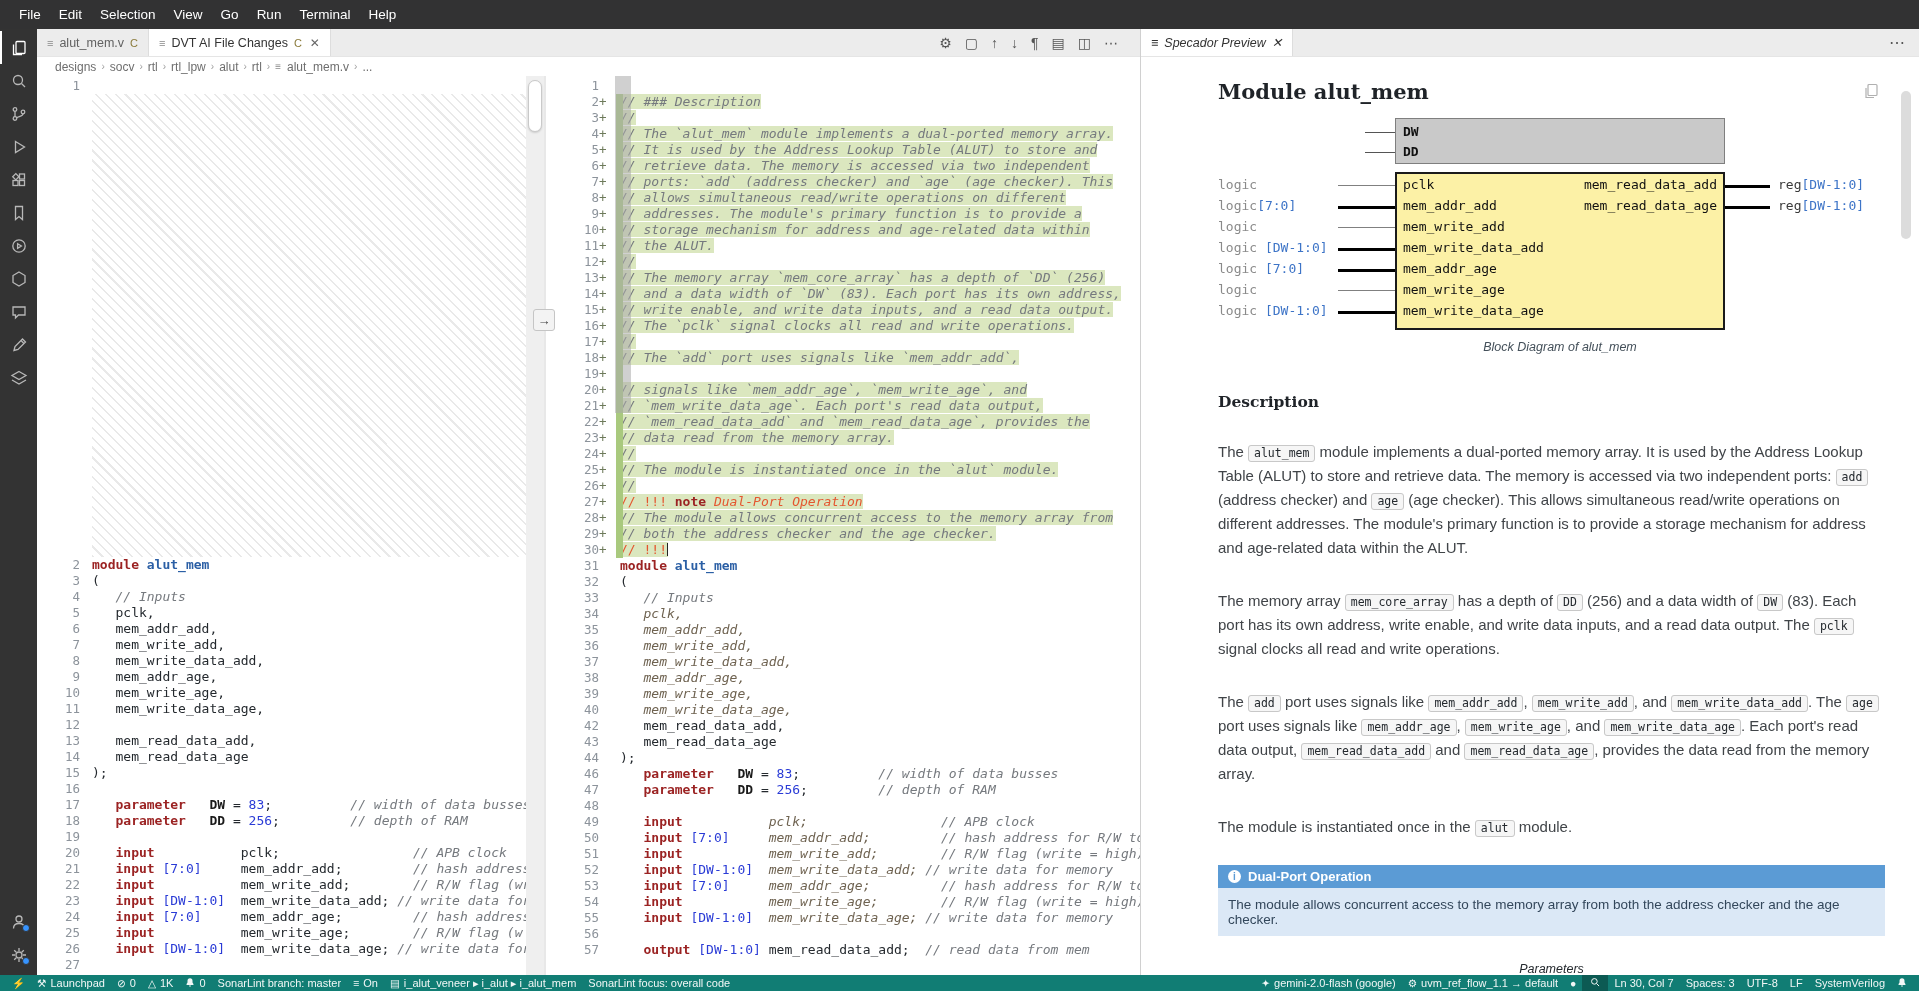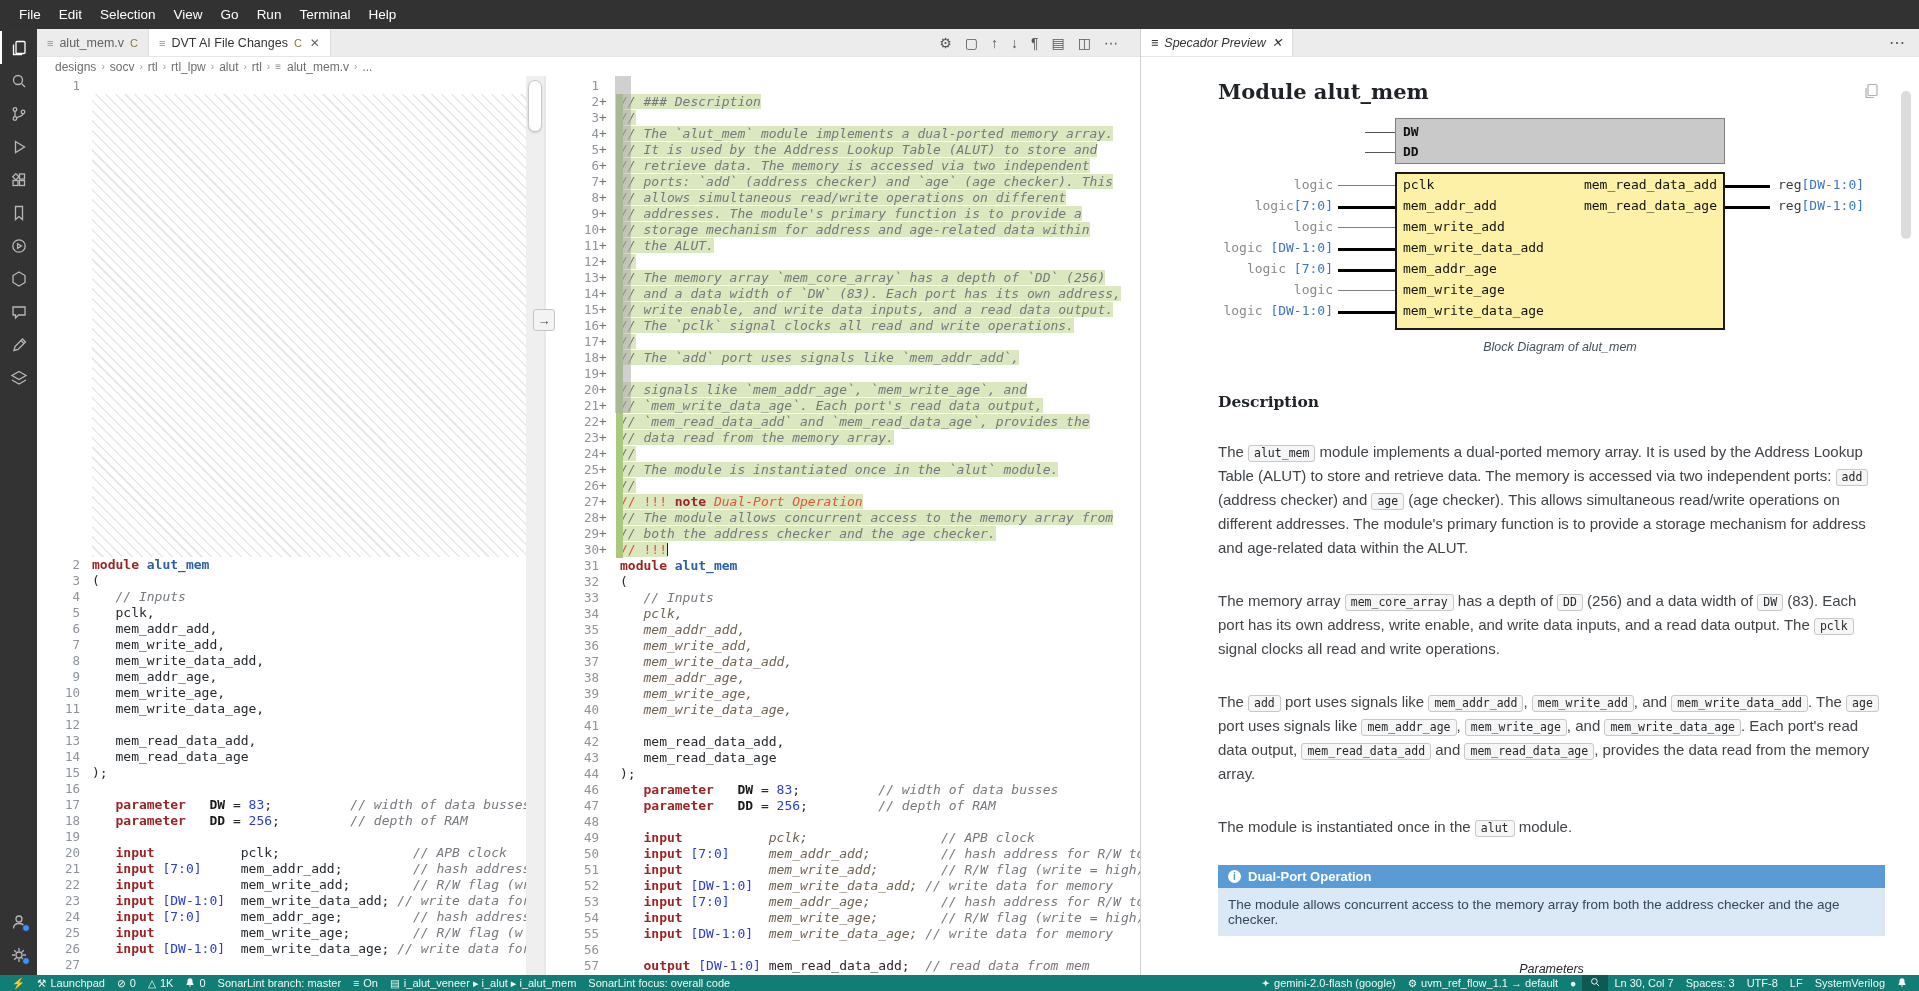--- a/index.html
+++ b/index.html
@@ -104,21 +104,21 @@
           border:1px solid #c8c8c8; border-radius:3px; padding:0px 5px 1px 5px; color:#24292e; white-space:nowrap; }
   #copy-btn { position:absolute; top:26px; right:40px; color:#b0b0b0; cursor:pointer; }
 
   
   #diagram { position:relative; height:248px; margin-top:4px; font-family:"DejaVu Sans Mono", monospace; }
   #param-box { position:absolute; left:177px; top:0; width:330px; height:46px; background:#c9c9c9;
                border:1.5px solid #7f7f7f; }
   .param-lbl { position:absolute; left:8px; font-size:13px; font-weight:bold; color:#111; }
   #ports-box { position:absolute; left:177px; top:54px; width:330px; height:158px; background:#fcf1a6;
                border:2px solid #1a1a1a; }
-  .dg-lbl { position:absolute; left:0; width:115px; text-align:right; font-size:13px; color:#8a8a8a; }
+  .dg-lbl { position:absolute; left:0; width:115px; text-align:left; font-size:13px; color:#8a8a8a; }
   .dg-lbl .br { color:#3d74c7; }
   .stub { position:absolute; background:#808080; }
   .stub.bus { background:#000; }
   .dg-port { position:absolute; left:185px; font-size:13px; color:#111; }
   .dg-out  { position:absolute; left:327px; width:172px; text-align:right; font-size:13px; color:#111; }
   .dg-reg  { position:absolute; left:560px; font-size:13px; color:#3a3a3a; }
   .dg-reg .br { color:#3d74c7; }
   #dg-caption { position:absolute; left:177px; top:222px; width:330px; text-align:center;
                 font-size:12.5px; font-style:italic; color:#44505a; font-family:"Liberation Sans",sans-serif; }
 
@@ -363,21 +363,20 @@
             <div class="cl"><span class="gut"><span class="num">31</span><span class="plus"> </span></span><span class="cnt"><span class="tk-k">module</span><span class="tk-p"> </span><span class="tk-m">alut_mem</span></span></div>
             <div class="cl"><span class="gut"><span class="num">32</span><span class="plus"> </span></span><span class="cnt"><span class="tk-p">(</span></span></div>
             <div class="cl"><span class="gut"><span class="num">33</span><span class="plus"> </span></span><span class="cnt"><span class="tk-p">   </span><span class="tk-c">// Inputs</span></span></div>
             <div class="cl"><span class="gut"><span class="num">34</span><span class="plus"> </span></span><span class="cnt"><span class="tk-p">   </span><span class="tk-pi">pclk,</span></span></div>
             <div class="cl"><span class="gut"><span class="num">35</span><span class="plus"> </span></span><span class="cnt"><span class="tk-p">   </span><span class="tk-pi">mem_addr_add,</span></span></div>
             <div class="cl"><span class="gut"><span class="num">36</span><span class="plus"> </span></span><span class="cnt"><span class="tk-p">   </span><span class="tk-pi">mem_write_add,</span></span></div>
             <div class="cl"><span class="gut"><span class="num">37</span><span class="plus"> </span></span><span class="cnt"><span class="tk-p">   </span><span class="tk-pi">mem_write_data_add,</span></span></div>
             <div class="cl"><span class="gut"><span class="num">38</span><span class="plus"> </span></span><span class="cnt"><span class="tk-p">   </span><span class="tk-pi">mem_addr_age,</span></span></div>
             <div class="cl"><span class="gut"><span class="num">39</span><span class="plus"> </span></span><span class="cnt"><span class="tk-p">   </span><span class="tk-pi">mem_write_age,</span></span></div>
             <div class="cl"><span class="gut"><span class="num">40</span><span class="plus"> </span></span><span class="cnt"><span class="tk-p">   </span><span class="tk-pi">mem_write_data_age,</span></span></div>
-            <div class="cl"><span class="gut"><span class="num">41</span><span class="plus"> </span></span><span class="cnt"></span></div>
             <div class="cl"><span class="gut"><span class="num">42</span><span class="plus"> </span></span><span class="cnt"><span class="tk-p">   mem_read_data_add,</span></span></div>
             <div class="cl"><span class="gut"><span class="num">43</span><span class="plus"> </span></span><span class="cnt"><span class="tk-p">   mem_read_data_age</span></span></div>
             <div class="cl"><span class="gut"><span class="num">44</span><span class="plus"> </span></span><span class="cnt"><span class="tk-p">);</span></span></div>
             <div class="cl"><span class="gut"><span class="num">46</span><span class="plus"> </span></span><span class="cnt"><span class="tk-p">   </span><span class="tk-k">parameter</span><span class="tk-p">   </span><span class="tk-b">DW</span><span class="tk-p"> = </span><span class="tk-n2">83</span><span class="tk-p">;          </span><span class="tk-c">// width of data busses</span></span></div>
             <div class="cl"><span class="gut"><span class="num">47</span><span class="plus"> </span></span><span class="cnt"><span class="tk-p">   </span><span class="tk-k">parameter</span><span class="tk-p">   </span><span class="tk-b">DD</span><span class="tk-p"> = </span><span class="tk-n2">256</span><span class="tk-p">;         </span><span class="tk-c">// depth of RAM</span></span></div>
             <div class="cl"><span class="gut"><span class="num">48</span><span class="plus"> </span></span><span class="cnt"></span></div>
             <div class="cl"><span class="gut"><span class="num">49</span><span class="plus"> </span></span><span class="cnt"><span class="tk-p">   </span><span class="tk-k">input</span><span class="tk-p">           </span><span class="tk-pi">pclk;</span><span class="tk-p">                 </span><span class="tk-c">// APB clock</span></span></div>
             <div class="cl"><span class="gut"><span class="num">50</span><span class="plus"> </span></span><span class="cnt"><span class="tk-p">   </span><span class="tk-k">input</span><span class="tk-p"> </span><span class="tk-t">[7:0]</span><span class="tk-p">     </span><span class="tk-pi">mem_addr_add;</span><span class="tk-p">         </span><span class="tk-c">// hash address for R/W to memor</span></span></div>
             <div class="cl"><span class="gut"><span class="num">51</span><span class="plus"> </span></span><span class="cnt"><span class="tk-p">   </span><span class="tk-k">input</span><span class="tk-p">           </span><span class="tk-pi">mem_write_add;</span><span class="tk-p">        </span><span class="tk-c">// R/W flag (write = high)</span></span></div>
             <div class="cl"><span class="gut"><span class="num">52</span><span class="plus"> </span></span><span class="cnt"><span class="tk-p">   </span><span class="tk-k">input</span><span class="tk-p"> </span><span class="tk-t">[DW-1:0]</span><span class="tk-p">  </span><span class="tk-pi">mem_write_data_add;</span><span class="tk-p"> </span><span class="tk-c">// write data for memory</span></span></div>

